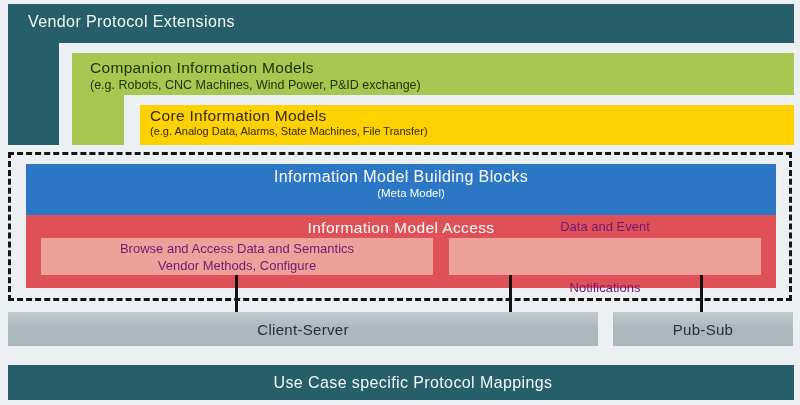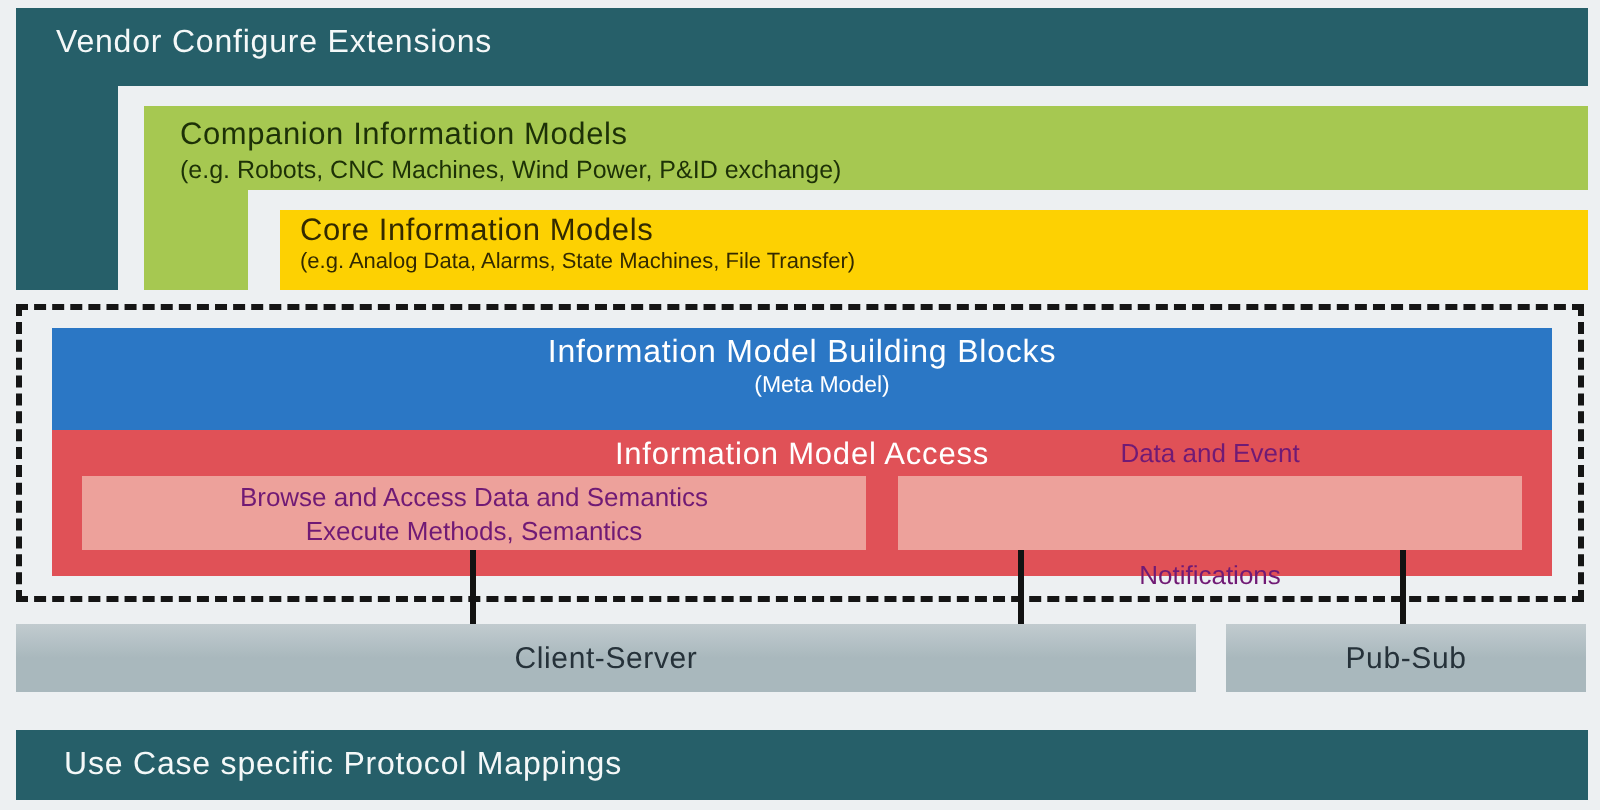--- a/index.html
+++ b/index.html
@@ -70,30 +70,30 @@
     color:#26323a; font-size:15px; letter-spacing:.3px;
     display:flex; align-items:center; justify-content:center;
     top:312px; height:34px;
   }
   .client-server { left:8px;   width:590px; }
   .pub-sub       { left:613px; width:180px; }
 
   .protocol-bar {
     left:8px; top:365px; width:786px; height:35px;
     background:#265f69; color:#f4f8f8; font-size:16px; letter-spacing:.4px;
-    display:flex; align-items:center; padding-left:24px;
+    display:flex; align-items:center; justify-content:center;padding-left:24px;
   }
 </style>
 </head>
 <body>
 
 <div class="stage">
 
   <div class="abs layer-teal vendor-box">
-    <span class="abs vendor-title">Vendor Configure Extensions</span>
+    <span class="abs vendor-title">Vendor Protocol Extensions</span>
   </div>
 
   <div class="abs layer-gap gap-a"></div>
 
   <div class="abs layer-green companion">
     <span class="abs companion-title">Companion Information Models</span>
     <span class="abs companion-sub">(e.g. Robots, CNC Machines, Wind Power, P&amp;ID exchange)</span>
   </div>
 
   <div class="abs layer-gap gap-b"></div>
@@ -108,21 +108,21 @@
   <div class="abs blue-bar">
     <span class="blue-title">Information Model Building Blocks</span>
     <span class="blue-sub">(Meta Model)</span>
   </div>
 
   <div class="abs red-bar">
     <span class="red-title">Information Model Access</span>
 
     <div class="inner-red browse">
       <span>Browse and Access Data and Semantics</span>
-      <span>Execute Methods, Semantics</span>
+      <span>Vendor Methods, Configure</span>
     </div>
 
     <div class="inner-red notify">
       <span>Data and Event</span>
       <span>Notifications</span>
     </div>
   </div>
 
   <div class="abs connector conn-1"></div>
   <div class="abs connector conn-2"></div>

